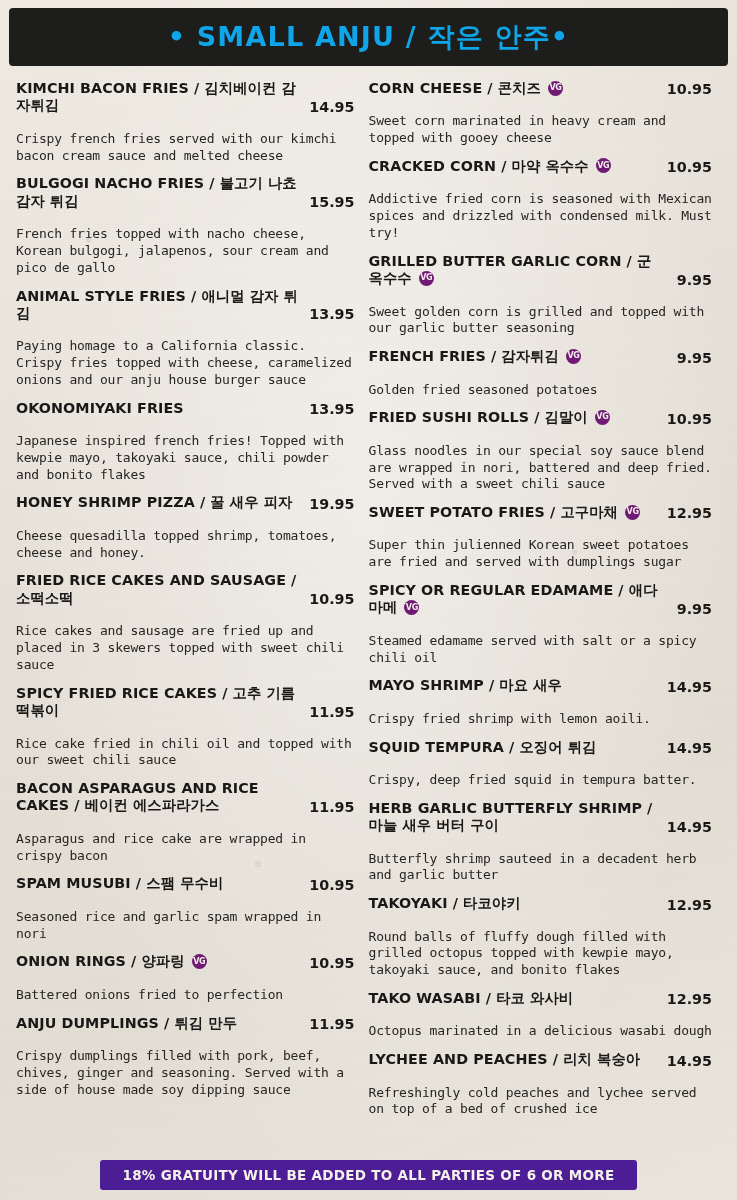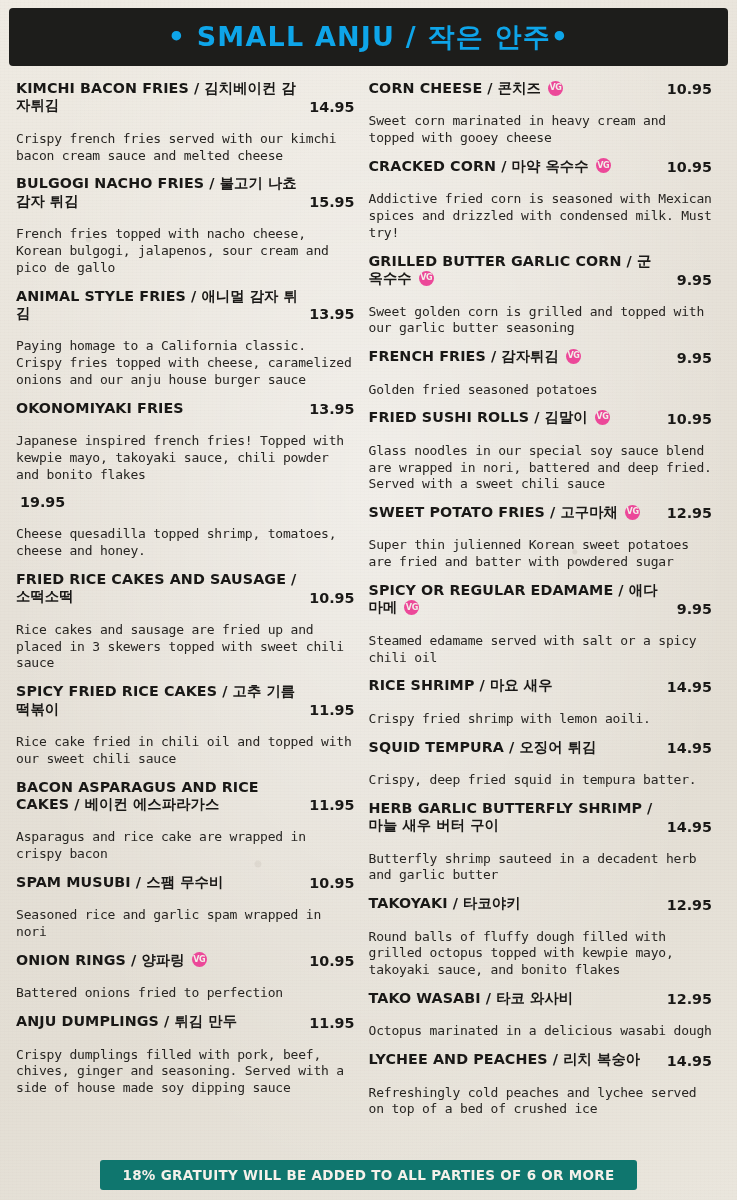--- a/index.html
+++ b/index.html
@@ -89,41 +89,41 @@
     line-height: 1.29;
     color: #272522;
     margin-top: 16px;
     letter-spacing: -0.2px;
   }
   .vgbadge {
     display: inline-flex;
     align-items: center; justify-content: center;
     width: 15px; height: 15px;
     border-radius: 50%;
-    background: #ec4899;
+    background: #701a75;
     color: #f2efe8;
     font-family: "DejaVu Sans", sans-serif;
     font-weight: 700;
     font-size: 8px;
     letter-spacing: -0.3px;
     vertical-align: middle;
     margin: 0 2px;
     position: relative;
     top: -1px;
   }
 
   
   .footer-wrap {
     position: absolute;
     left: 0; right: 0; bottom: 10px;
     display: flex; justify-content: center;
     z-index: 3;
   }
   .footer-band {
-    background: #0f766e;
+    background: #4c1d95;
     border-radius: 3px;
     padding: 7px 22px;
     color: #f4f1ea;
     font-family: "DejaVu Sans", sans-serif;
     font-weight: 700;
     font-size: 13.5px;
     letter-spacing: .3px;
     white-space: nowrap;
   }
 </style>
@@ -164,20 +164,21 @@
         </div>
         <div class="item">
           <div class="item-head">
             <div class="item-title">OKONOMIYAKI FRIES</div>
             <div class="price">13.95</div>
           </div>
           <div class="desc">Japanese inspired french fries! Topped with kewpie mayo, takoyaki sauce, chili powder and bonito flakes</div>
         </div>
         <div class="item">
           <div class="item-head">
+            <div class="item-title">HONEY SHRIMP PIZZA / 꿀 새우 피자</div>
             <div class="price">19.95</div>
           </div>
           <div class="desc">Cheese quesadilla topped shrimp, tomatoes, cheese and honey.</div>
         </div>
         <div class="item">
           <div class="item-head">
             <div class="item-title">FRIED RICE CAKES AND SAUSAGE / 소떡소떡</div>
             <div class="price">10.95</div>
           </div>
           <div class="desc">Rice cakes and sausage are fried up and placed in 3 skewers topped with sweet chili sauce</div>
@@ -252,32 +253,32 @@
             <div class="item-title">FRIED SUSHI ROLLS / 김말이 <span class="vgbadge">VG</span></div>
             <div class="price">10.95</div>
           </div>
           <div class="desc">Glass noodles in our special soy sauce blend are wrapped in nori, battered and deep fried. Served with a sweet chili sauce</div>
         </div>
         <div class="item">
           <div class="item-head">
             <div class="item-title">SWEET POTATO FRIES / 고구마채 <span class="vgbadge">VG</span></div>
             <div class="price">12.95</div>
           </div>
-          <div class="desc">Super thin julienned Korean sweet potatoes are fried and batter with powdered sugar</div>
+          <div class="desc">Super thin julienned Korean sweet potatoes are fried and served with dumplings sugar</div>
         </div>
         <div class="item">
           <div class="item-head">
             <div class="item-title">SPICY OR REGULAR EDAMAME / 애다마메 <span class="vgbadge">VG</span></div>
             <div class="price">9.95</div>
           </div>
           <div class="desc">Steamed edamame served with salt or a spicy chili oil</div>
         </div>
         <div class="item">
           <div class="item-head">
-            <div class="item-title">RICE SHRIMP / 마요 새우</div>
+            <div class="item-title">MAYO SHRIMP / 마요 새우</div>
             <div class="price">14.95</div>
           </div>
           <div class="desc">Crispy fried shrimp with lemon aoili.</div>
         </div>
         <div class="item">
           <div class="item-head">
             <div class="item-title">SQUID TEMPURA / 오징어 튀김</div>
             <div class="price">14.95</div>
           </div>
           <div class="desc">Crispy, deep fried squid in tempura batter.</div>

